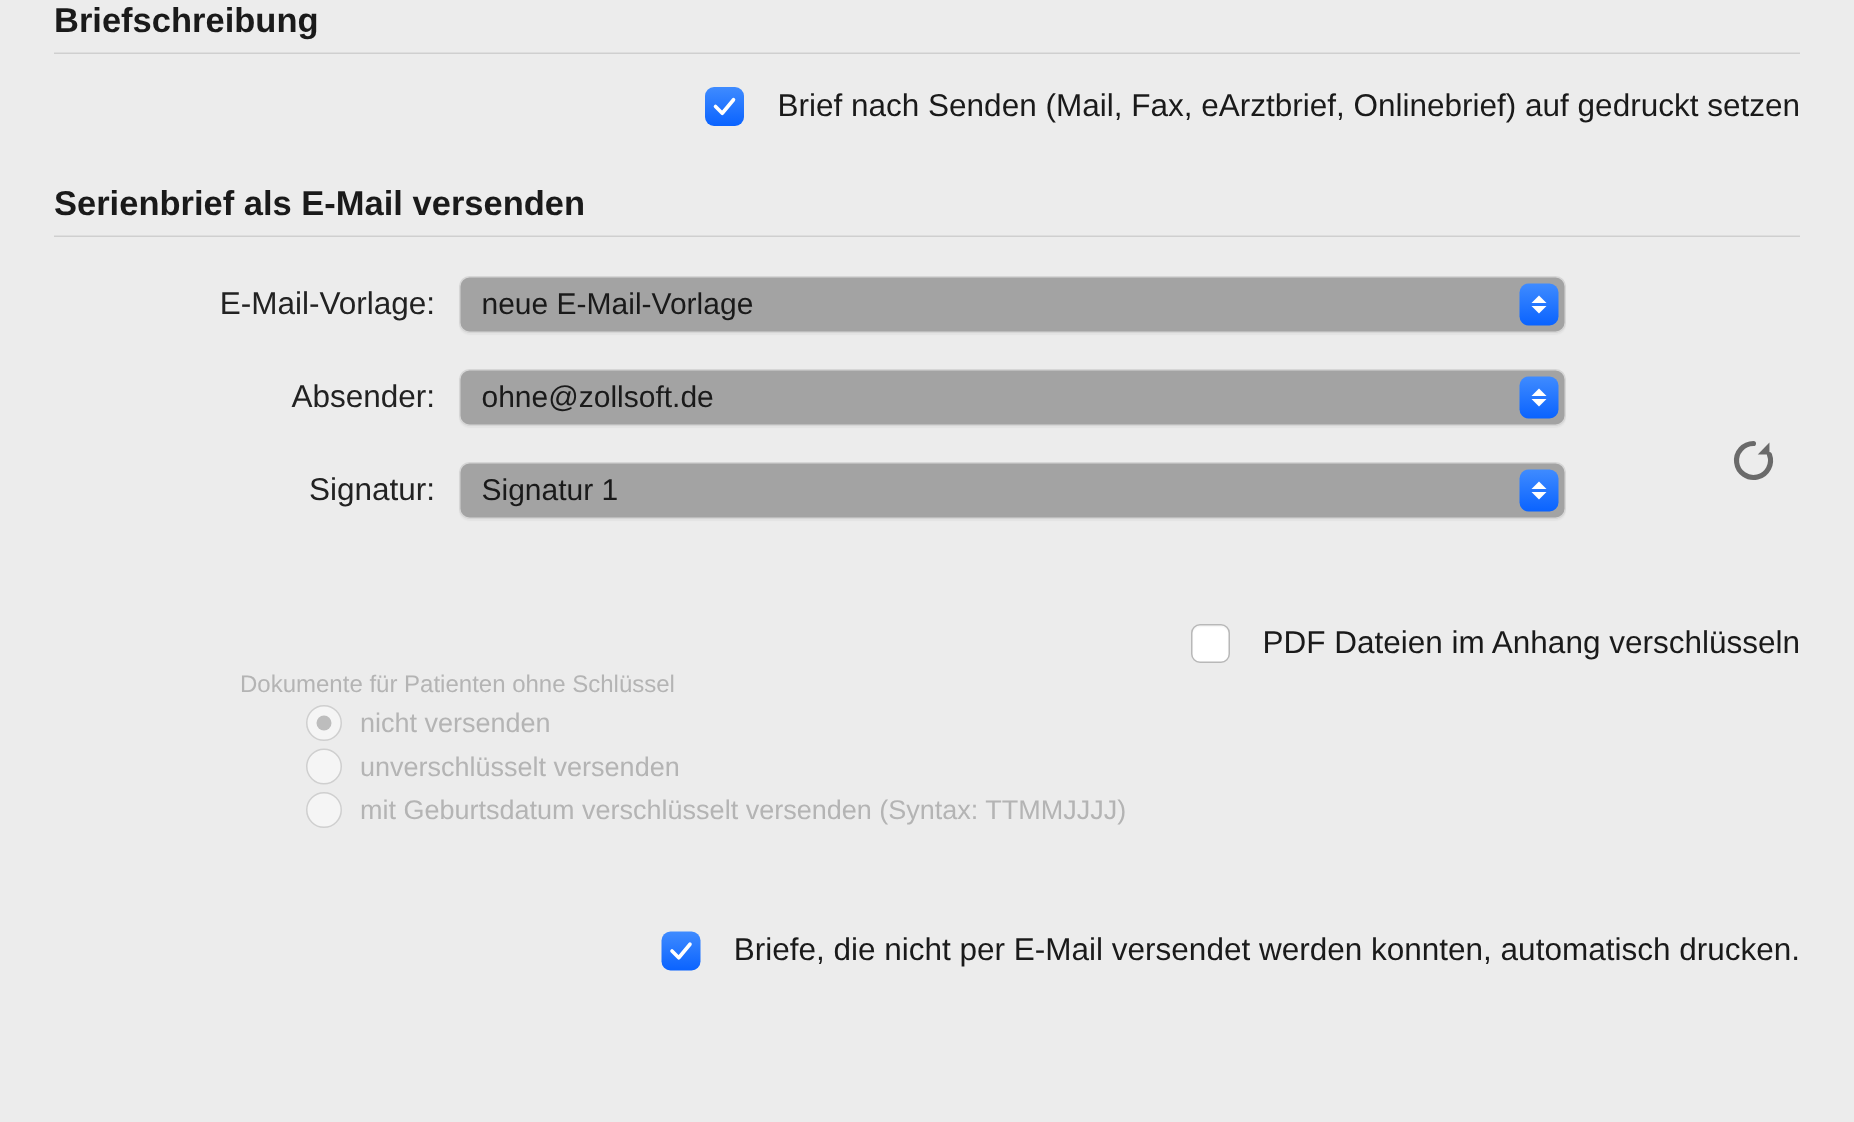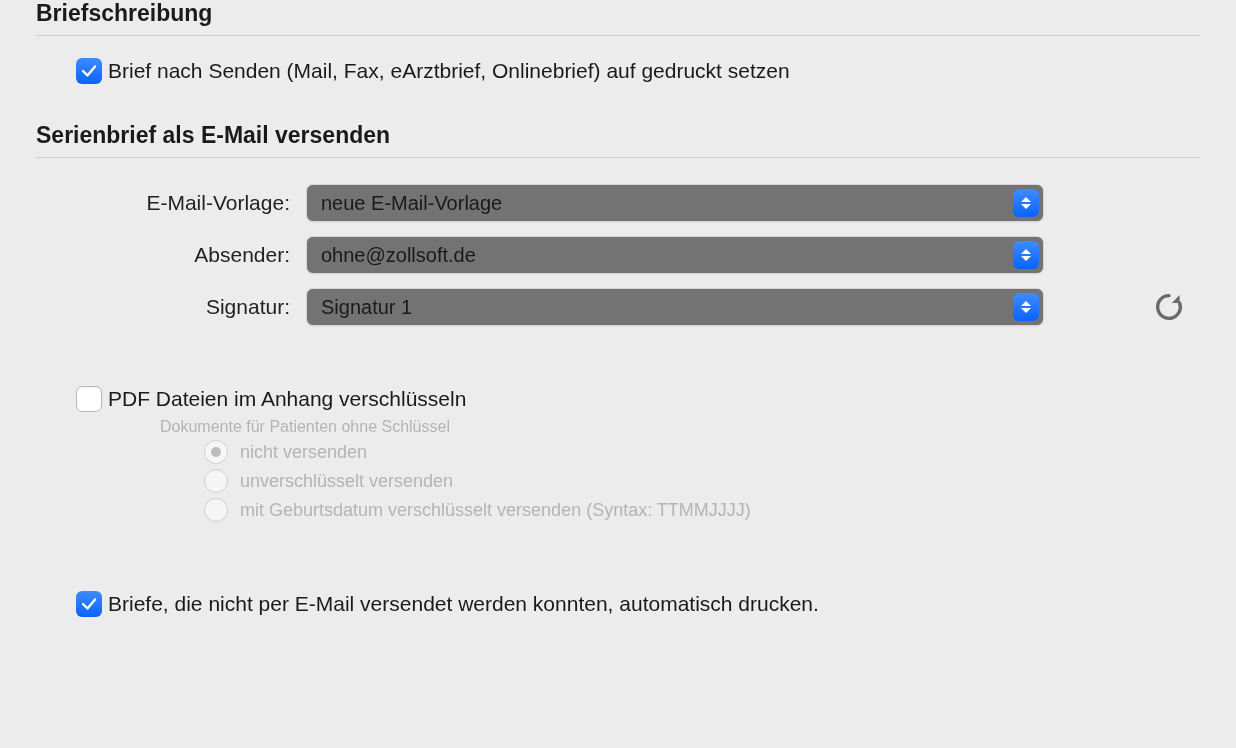--- a/index.html
+++ b/index.html
@@ -23,22 +23,23 @@
     font-weight: 600;
     font-size: 23px;
     padding-bottom: 8px;
     border-bottom: 1px solid #cfcfcf;
   }
 
   
   .check-row {
     display: flex;
     align-items: center;
-    gap: 6px;
+    gap: 22px;
     margin-left: 40px;
+    justify-content: flex-end;
   }
   .check-row .cb {
     flex-shrink: 0;
   }
   .check-label {
     font-size: 21px;
   }
 
   
   .cb {
@@ -64,34 +65,34 @@
     height: 18px;
   }
 
   
   .form-area {
     margin-top: 26px;
   }
   .form-row {
     display: flex;
     align-items: center;
-    margin-bottom: 14px;
+    margin-bottom: 24px;
   }
   .form-label {
     width: 270px;
     text-align: right;
     padding-right: 16px;
     box-sizing: border-box;
     font-size: 21px;
     color: #222;
   }
   .dropdown {
     width: 738px;
     height: 38px;
-    background: #737373;
+    background: #a3a3a3;
     border: 1px solid #d6d6d6;
     border-radius: 7px;
     display: flex;
     align-items: center;
     justify-content: space-between;
     padding-left: 14px;
     padding-right: 4px;
     box-sizing: border-box;
     box-shadow: 0 1px 1px rgba(0,0,0,0.04);
   }

